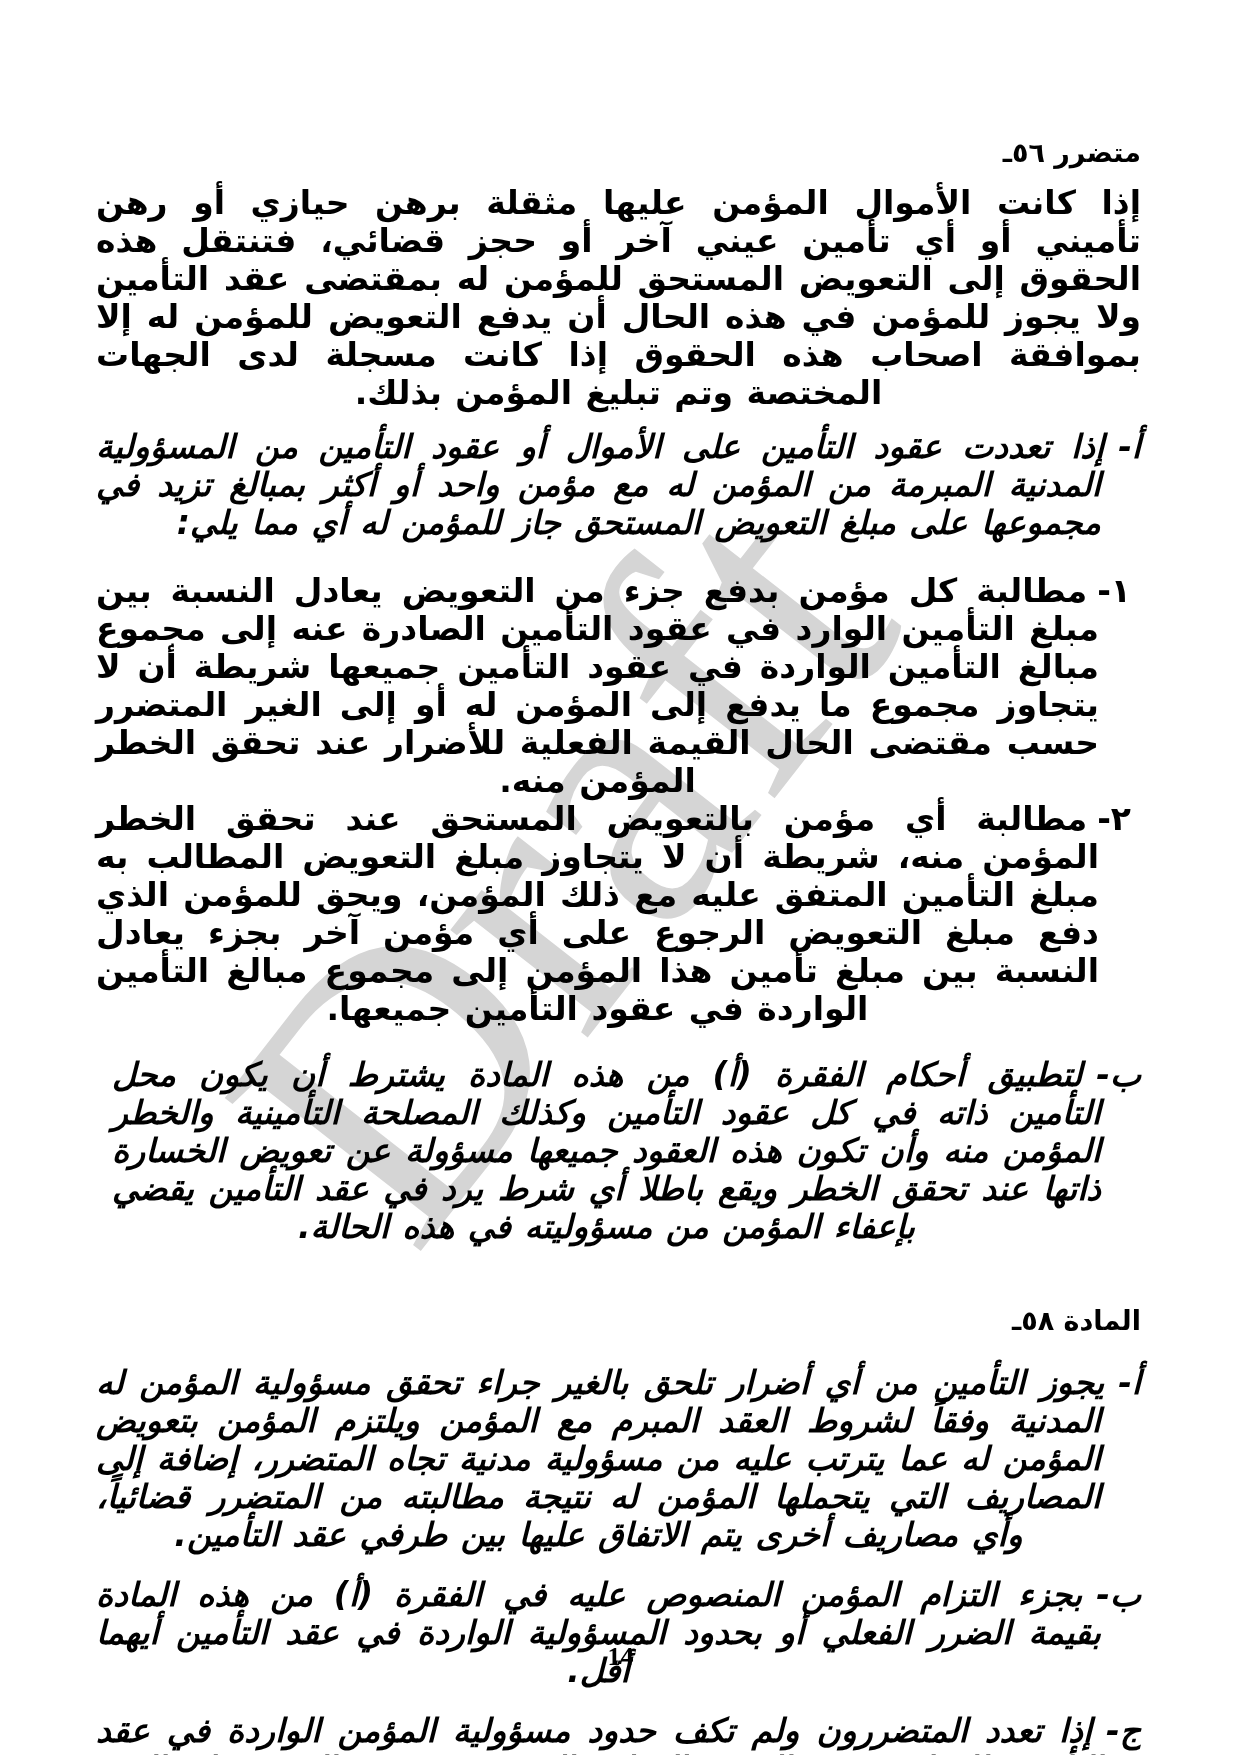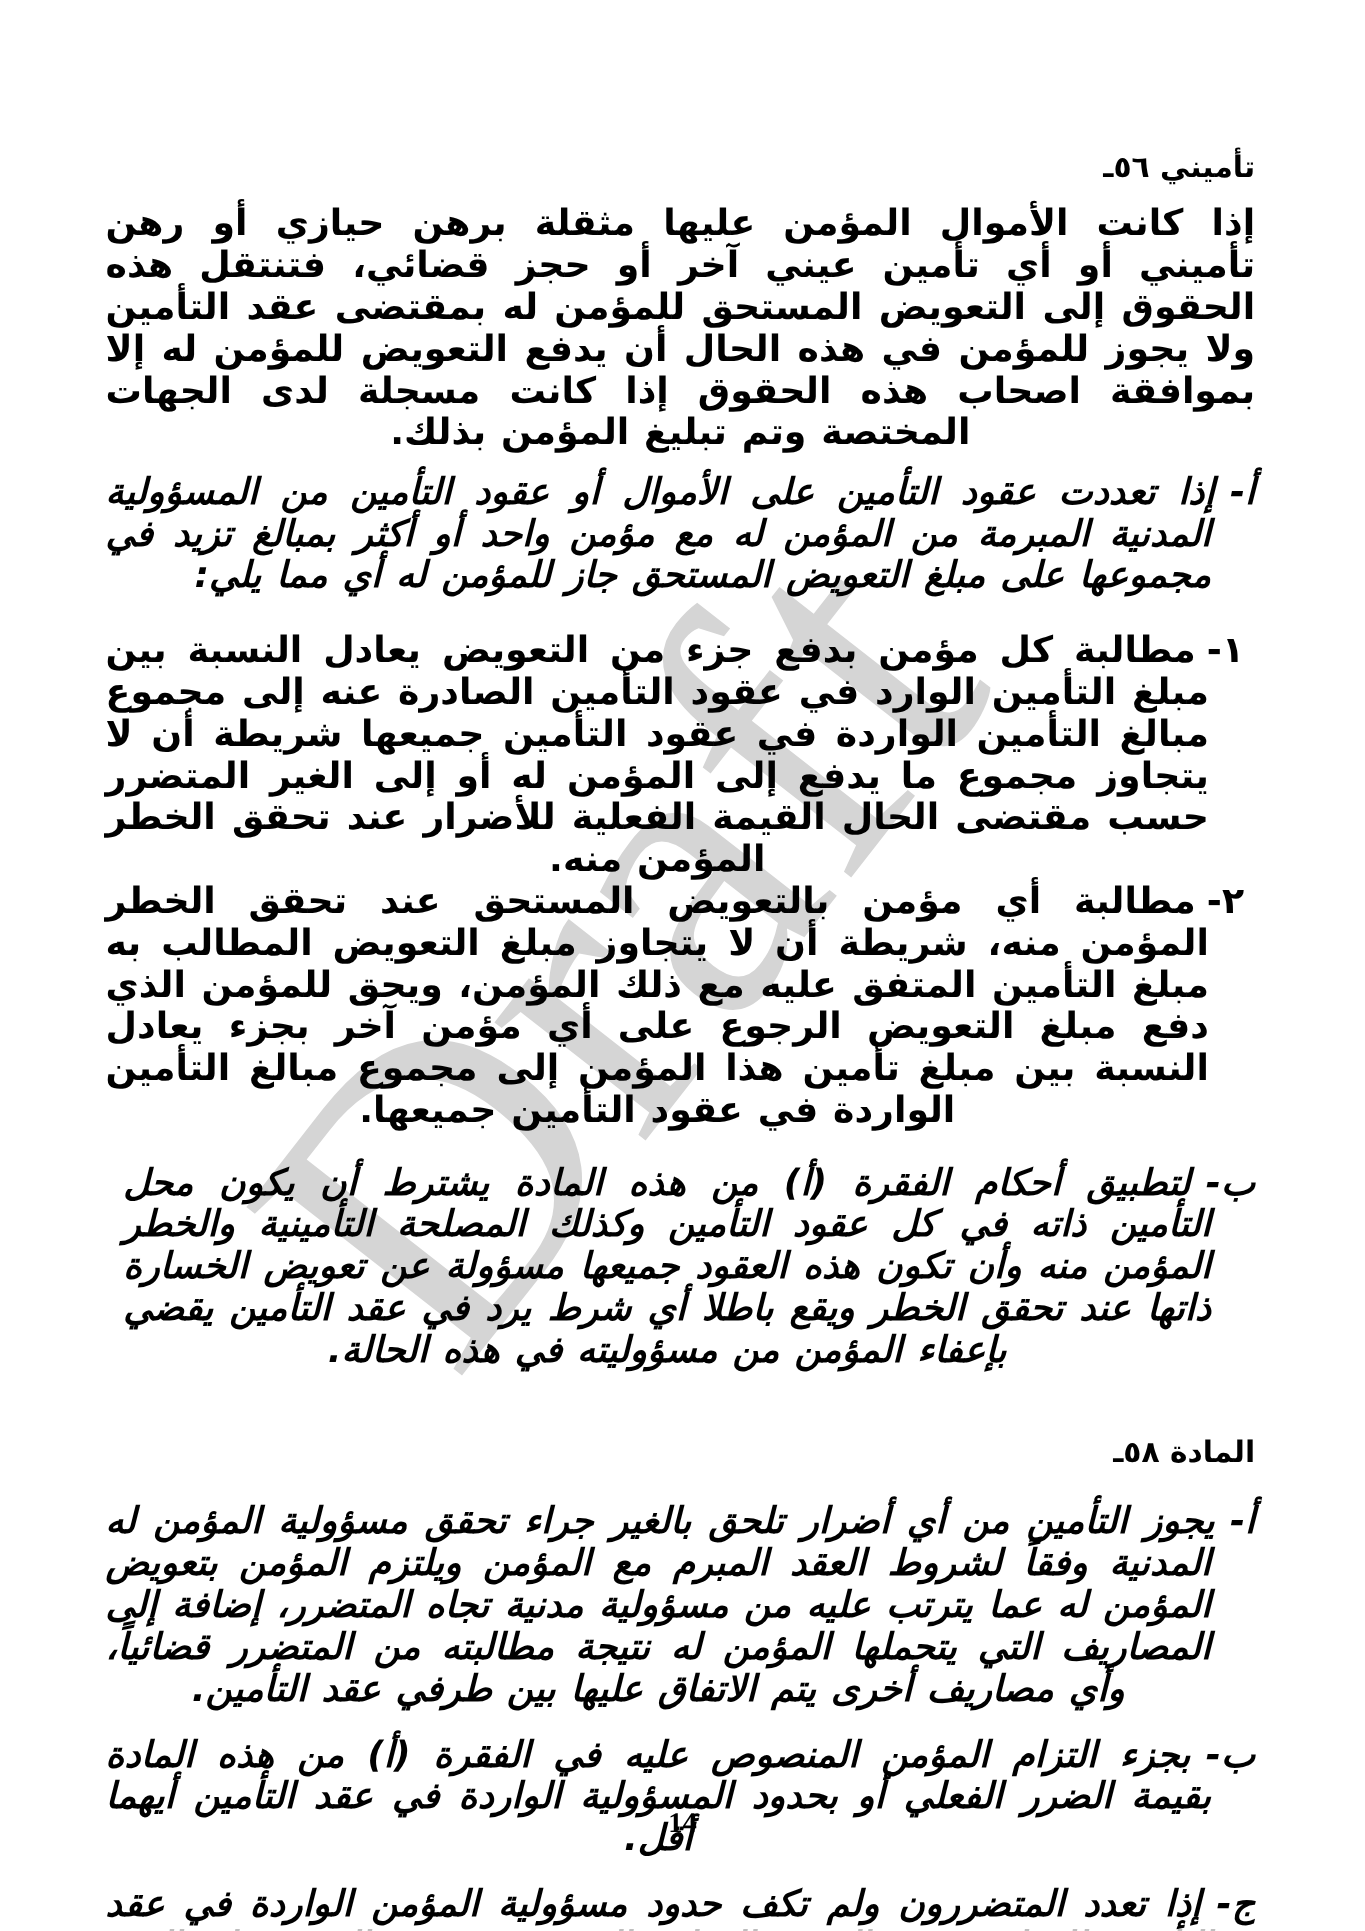--- a/index.html
+++ b/index.html
@@ -84,21 +84,21 @@
 </style>
 </head>
 <body>
 
 <div class="page">
 
   <div class="watermark">Draft</div>
 
   <main class="content">
 
-    <h2 class="art-h">تأميني ٥٦ـ</h2>
+    <h2 class="art-h">متضرر ٥٦ـ</h2>
 
     <p class="para p56">إذا كانت الأموال المؤمن عليها مثقلة برهن حيازي أو رهن تأميني أو أي تأمين عيني آخر أو حجز قضائي، فتنتقل هذه الحقوق إلى التعويض المستحق للمؤمن له بمقتضى عقد التأمين ولا يجوز للمؤمن في هذه الحال أن يدفع التعويض للمؤمن له إلا بموافقة اصحاب هذه الحقوق إذا كانت مسجلة لدى الجهات المختصة وتم تبليغ المؤمن بذلك.</p>
 
 
     <p class="para item-letter a57"><span class="lbl">أ-</span><span class="txt">إذا تعددت عقود التأمين على الأموال أو عقود التأمين من المسؤولية المدنية المبرمة من المؤمن له مع مؤمن واحد أو أكثر بمبالغ تزيد في مجموعها على مبلغ التعويض المستحق جاز للمؤمن له أي مما يلي:</span></p>
 
     <p class="para item-num i1"><span class="lbl">١-</span><span class="txt">مطالبة كل مؤمن بدفع جزء من التعويض يعادل النسبة بين مبلغ التأمين الوارد في عقود التأمين الصادرة عنه إلى مجموع مبالغ التأمين الواردة في عقود التأمين جميعها شريطة أن لا يتجاوز مجموع ما يدفع إلى المؤمن له أو إلى الغير المتضرر حسب مقتضى الحال القيمة الفعلية للأضرار عند تحقق الخطر المؤمن منه.</span></p>
 
     <p class="para item-num i2"><span class="lbl">٢-</span><span class="txt">مطالبة أي مؤمن بالتعويض المستحق عند تحقق الخطر المؤمن منه، شريطة أن لا يتجاوز مبلغ التعويض المطالب به مبلغ التأمين المتفق عليه مع ذلك المؤمن، ويحق للمؤمن الذي دفع مبلغ التعويض الرجوع على أي مؤمن آخر بجزء يعادل النسبة بين مبلغ تأمين هذا المؤمن إلى مجموع مبالغ التأمين الواردة في عقود التأمين جميعها.</span></p>
 

